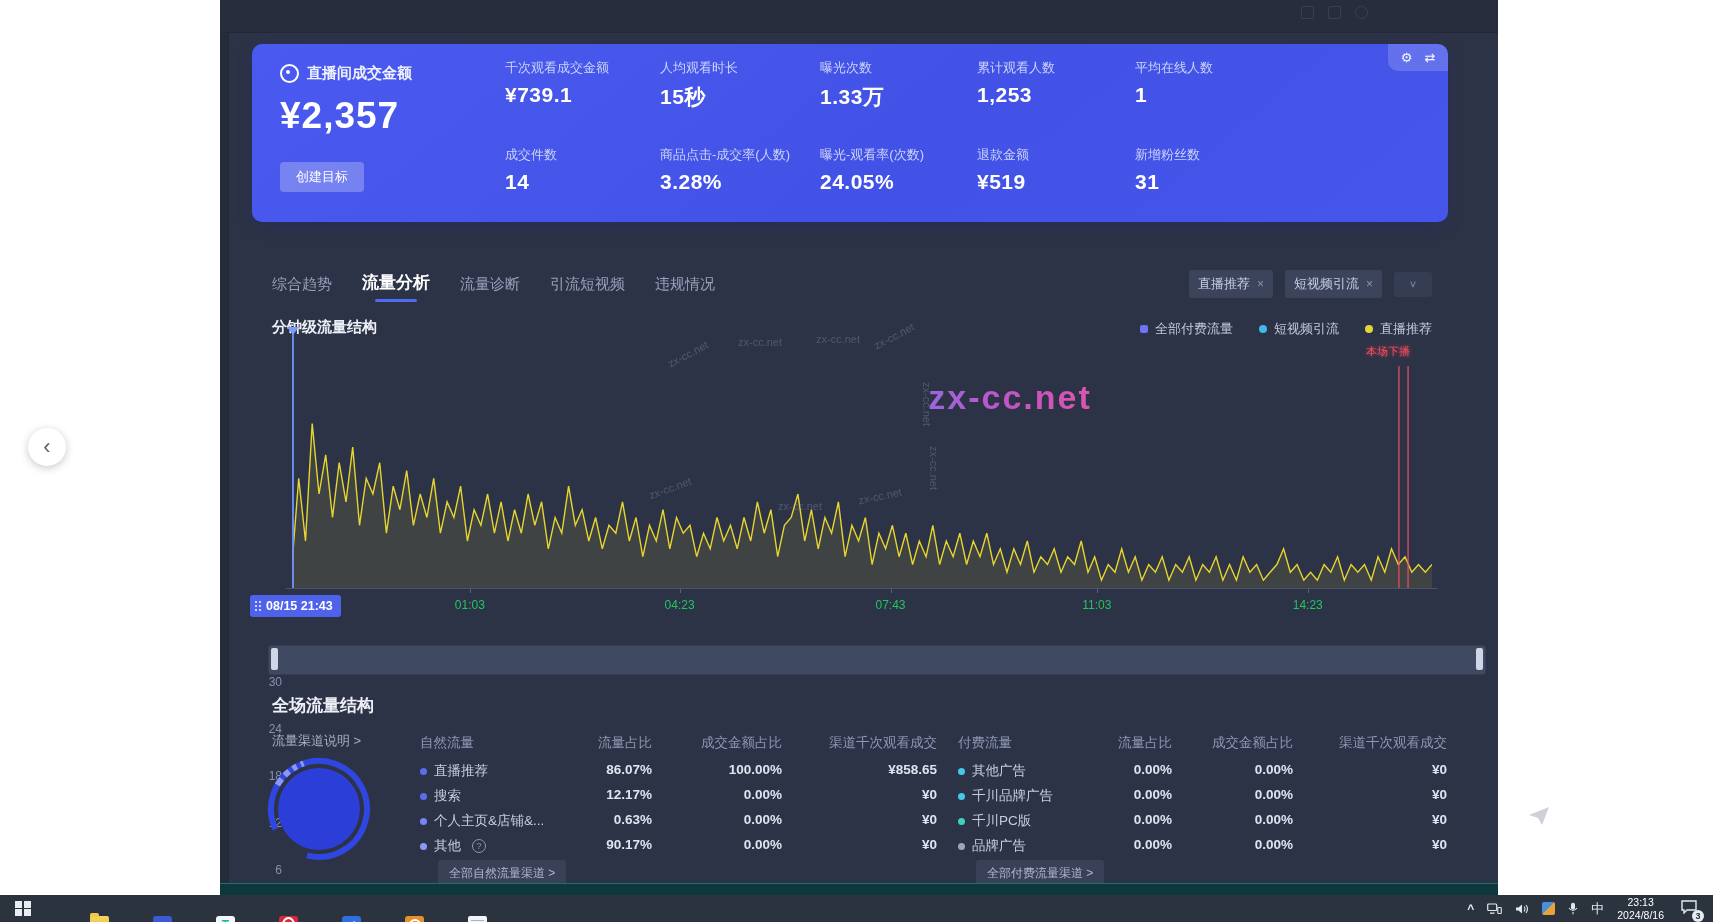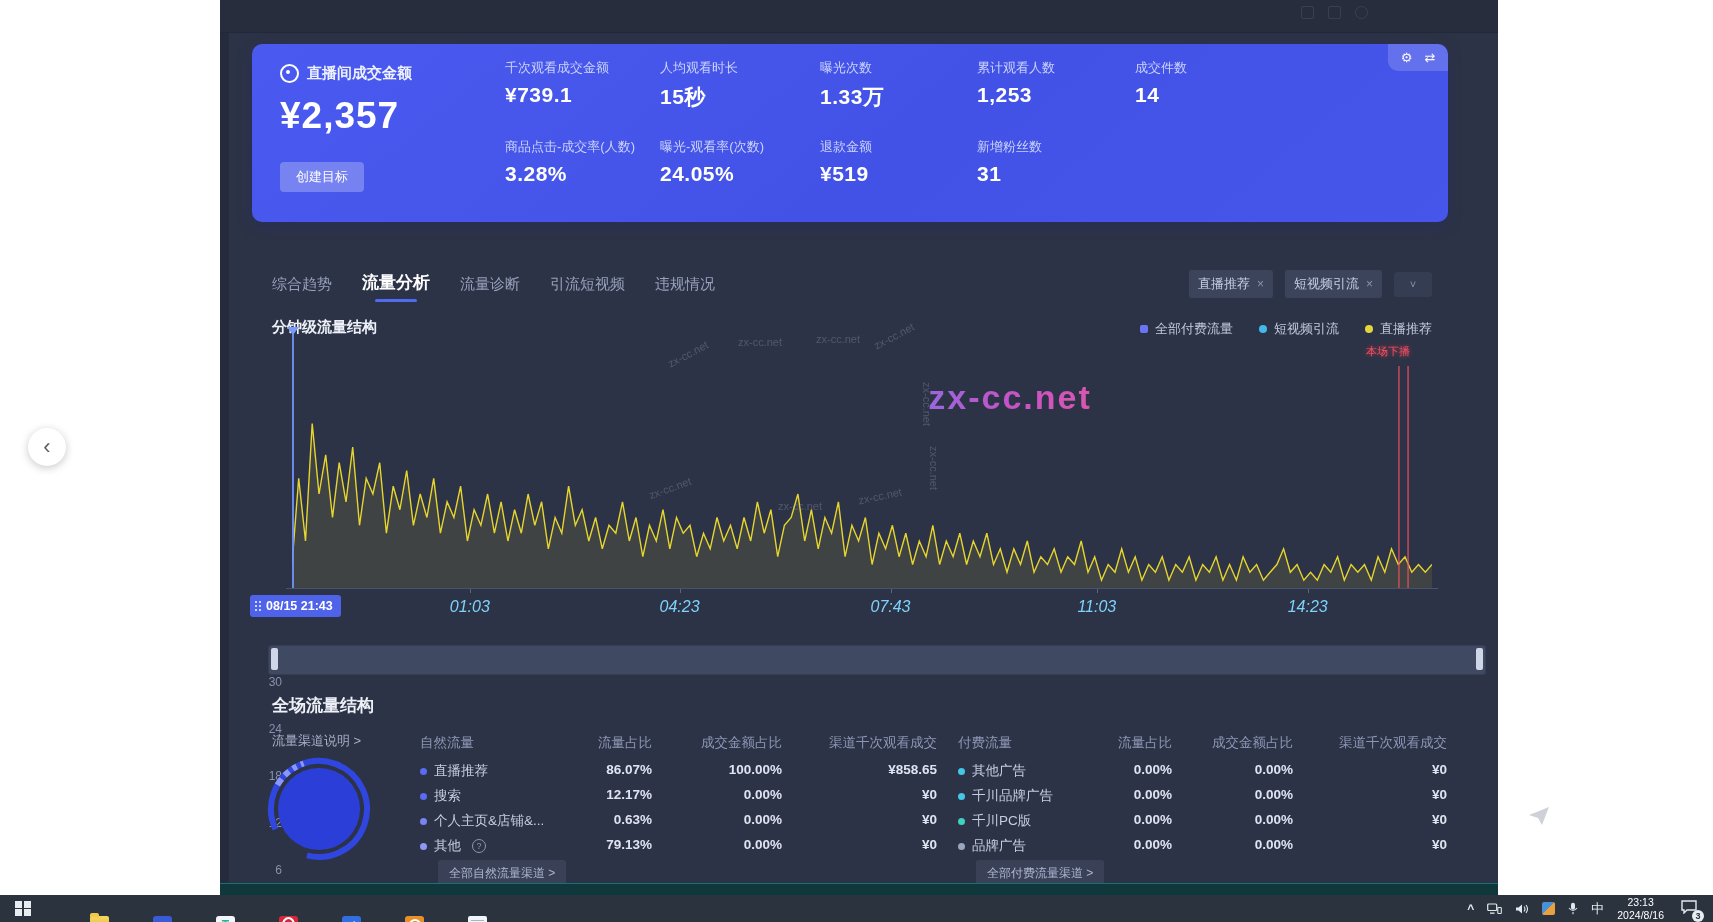--- a/index.html
+++ b/index.html
@@ -23,21 +23,21 @@
     background:linear-gradient(140deg,#4a5af0 0%,#4352e6 55%,#4656ea 100%);
     box-shadow:0 4px 14px rgba(30,40,120,.35);}
   #card-primary{left:28px;top:20px;color:#fff;}
   #card-primary .lbl{display:flex;align-items:center;gap:8px;font-size:15px;font-weight:700;color:#eef1ff;}
   #target-icon{width:15px;height:15px;border:2px solid #fff;border-radius:50%;position:relative;}
   #target-icon:after{content:"";position:absolute;left:3.5px;top:3.5px;width:4px;height:4px;border-radius:50%;background:#fff;}
   #card-primary .val{margin-top:12px;font-size:37px;font-weight:800;letter-spacing:1px;color:#fff;}
   #goal-btn{left:28px;top:118px;padding:6px 16px;background:rgba(255,255,255,.26);border-radius:4px;
     color:#fff;font-size:13px;cursor:pointer;}
   #metrics-grid{left:253px;top:15px;display:grid;grid-template-columns:155px 160px 157px 158px 150px;
-    grid-auto-rows:auto;row-gap:27px;}
+    grid-auto-rows:auto;row-gap:35px;}
   .metric .m-lbl{font-size:13px;color:#ccd4fb;}
   .metric .m-val{margin-top:6px;font-size:21px;font-weight:800;color:#fff;letter-spacing:.5px;}
   #card-tools{right:0;top:0;width:60px;height:27px;background:rgba(255,255,255,.17);
     border-radius:0 10px 0 10px;display:flex;align-items:center;justify-content:center;gap:12px;
     color:#fff;font-size:13px;}
   #card-tools span{cursor:pointer;opacity:.95;}
   
   #tabs{left:52px;top:268px;display:flex;gap:30px;align-items:flex-end;height:34px;}
   .tab{font-size:15px;color:#97a0bc;padding-bottom:8px;cursor:pointer;white-space:nowrap;}
   .tab.active{font-size:17px;font-weight:800;color:#fff;position:relative;}
@@ -52,21 +52,21 @@
   
   #minute-title{left:52px;top:318px;font-size:15px;font-weight:700;color:#eef1f8;}
   #legend{right:66px;top:320px;display:flex;gap:26px;align-items:flex-start;}
   .leg{display:flex;align-items:center;gap:7px;font-size:13px;color:#c3cade;cursor:pointer;}
   .leg .dot{width:8px;height:8px;border-radius:50%;}
   #chart-wrap{left:0;top:330px;width:1278px;height:300px;}
   #chart-svg{position:absolute;left:72px;top:338px;}
   .ylab{position:absolute;left:14px;width:48px;text-align:right;font-size:12px;color:#8791ad;}
   #x-axis{position:absolute;left:66px;top:588px;width:1152px;height:1px;background:#49536e;}
   .xtick{position:absolute;top:589px;width:1px;height:4px;background:#5a6480;}
-  .xlab{position:absolute;top:598px;transform:translateX(-50%);font-size:16px;color:#7dd3fc;white-space:nowrap;font-style:italic;}
+  .xlab{position:absolute;top:598px;transform:translateX(-50%);font-size:12px;color:#22c55e;white-space:nowrap;}
   #time-badge{position:absolute;left:30px;top:595px;background:#4f62ea;border-radius:3px;color:#fff;
     font-size:12.5px;font-weight:700;padding:4px 8px 4px 16px;cursor:grab;}
   #time-badge:before{content:"";position:absolute;left:5px;top:6px;width:2px;height:12px;
     background-image:repeating-linear-gradient(#cdd5ff 0 2px,transparent 2px 4px);}
   #time-badge:after{content:"";position:absolute;left:9px;top:6px;width:2px;height:12px;
     background-image:repeating-linear-gradient(#cdd5ff 0 2px,transparent 2px 4px);}
   #cur-line{position:absolute;left:72px;top:334px;width:2px;height:254px;background:#6e8ff2;opacity:.95;}
   #cur-pin{position:absolute;left:67px;top:327px;width:0;height:0;border-left:6px solid transparent;
     border-right:6px solid transparent;border-top:8px solid #7a9bf8;}
   #red-note{position:absolute;left:1146px;top:344px;font-size:11px;color:#f05060;white-space:nowrap;
@@ -174,20 +174,24 @@
           </div>
           <div class="metric">
             <div class="m-lbl">曝光次数</div>
             <div class="m-val">1.33万</div>
           </div>
           <div class="metric">
             <div class="m-lbl">累计观看人数</div>
             <div class="m-val">1,253</div>
           </div>
           <div class="metric">
+            <div class="m-lbl">平均在线人数</div>
+            <div class="m-val">1</div>
+          </div>
+          <div class="metric">
             <div class="m-lbl">成交件数</div>
             <div class="m-val">14</div>
           </div>
           <div class="metric">
             <div class="m-lbl">商品点击-成交率(人数)</div>
             <div class="m-val">3.28%</div>
           </div>
           <div class="metric">
             <div class="m-lbl">曝光-观看率(次数)</div>
             <div class="m-val">24.05%</div>
@@ -338,21 +342,21 @@
           <span class="c1" style="right: 285px;">0.63%</span>
           <span class="c2" style="right: 155px;">0.00%</span>
           <span class="c3" style="right: 0px;">¥0</span>
         </div>
         <div class="trow" style="top: 107px;">
           <span class="name">
             <span class="dot" style="background: rgb(141, 152, 245);"></span>
             <span>其他</span>
             <span class="info-i">?</span>
           </span>
-          <span class="c1" style="right: 285px;">79.13%</span>
+          <span class="c1" style="right: 285px;">90.17%</span>
           <span class="c2" style="right: 155px;">0.00%</span>
           <span class="c3" style="right: 0px;">¥0</span>
         </div>
         <div class="more-link" style="left: 18px;">全部自然流量渠道 &gt;</div>
       </div>
     <div id="paid-table" class="vt" style="left:738px;width:489px;">
         <div class="trow h" style="top: 4px;">
           <span class="name">付费流量</span>
           <span class="c1" style="right: 275px;">流量占比</span>
           <span class="c2" style="right: 154px;">成交金额占比</span>

